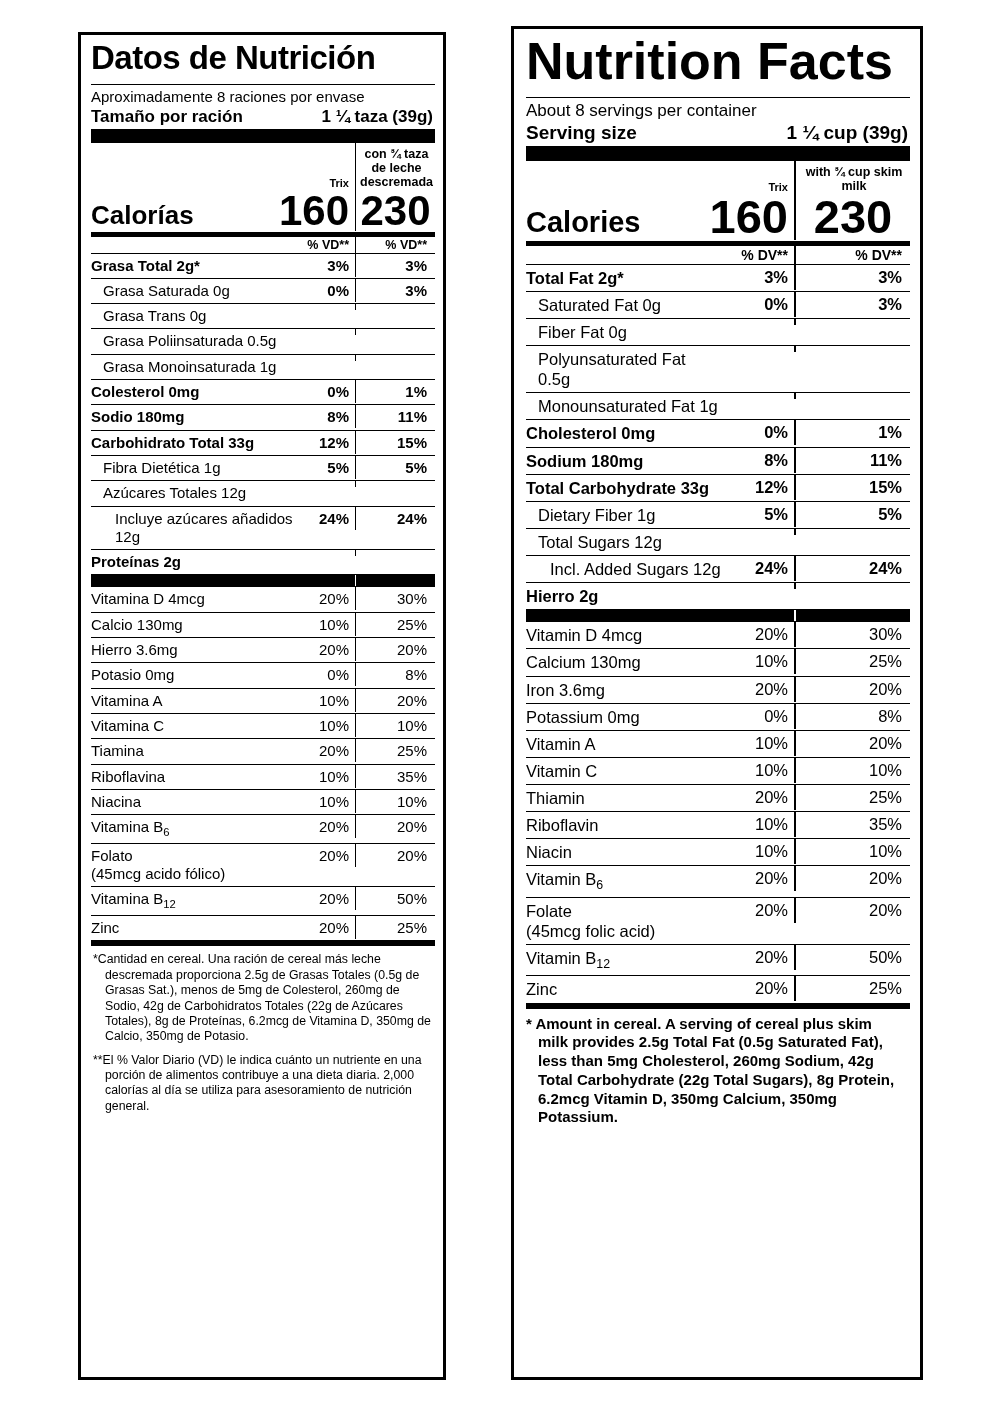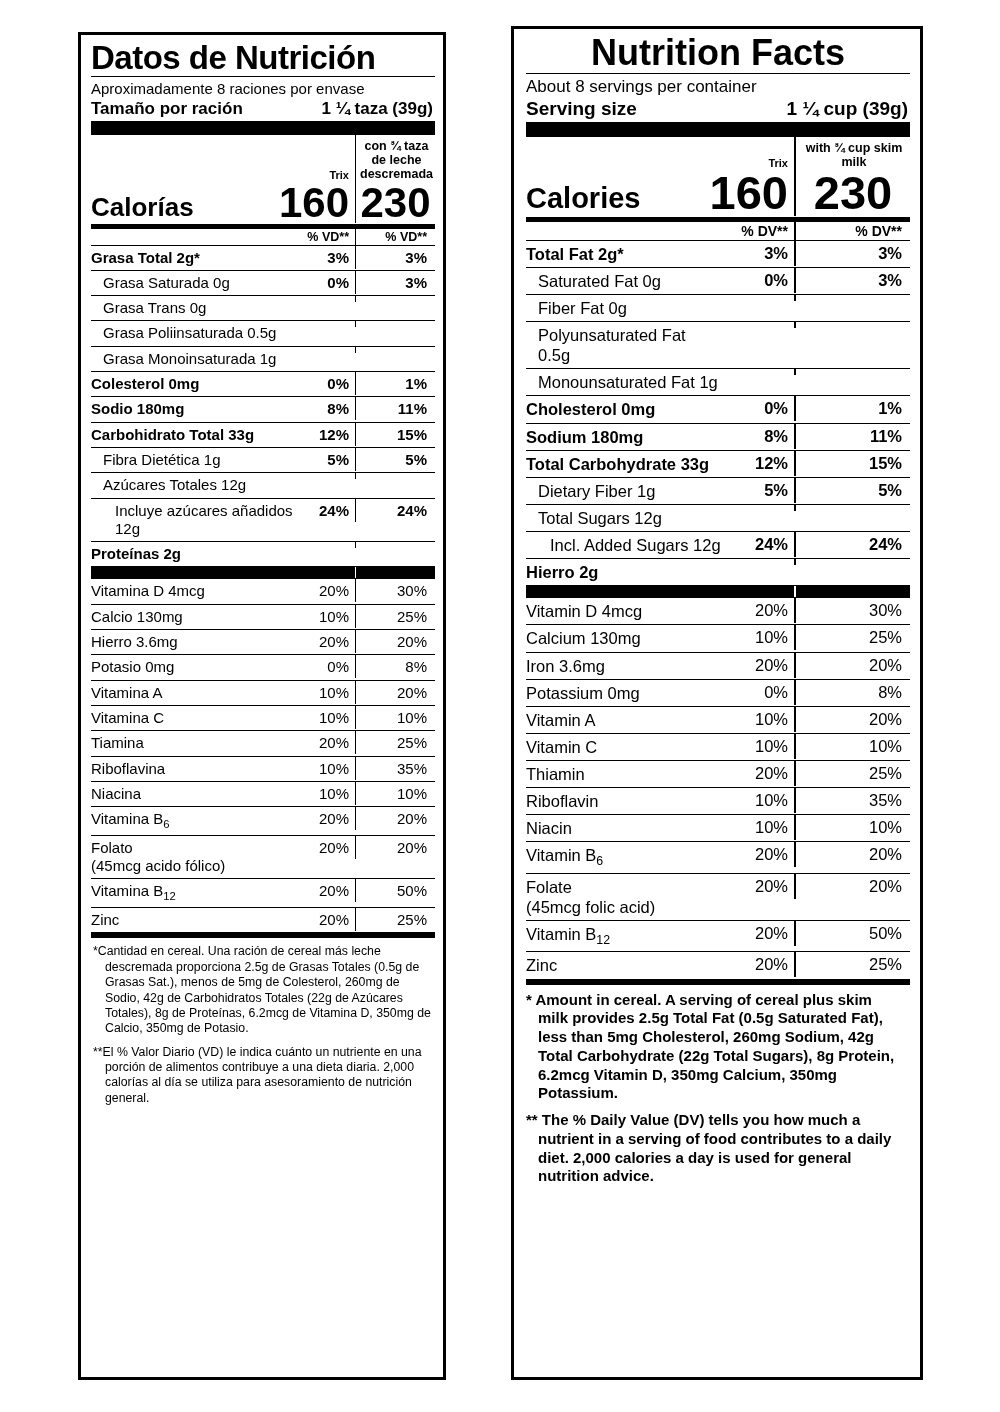--- a/index.html
+++ b/index.html
@@ -40,24 +40,24 @@
     width: 412px;
     height: 1354px;
     padding: 6px 10px 6px 12px;
   }
 
   
   .nf-title {
     font-weight: bold;
     line-height: 1;
     letter-spacing: -0.5px;
-    margin: 0 0 2px 0;
+    margin: 0 0 10px 0;
   }
   #panel-es .nf-title { font-size: 33px; }
-  #panel-en .nf-title { font-size: 36px; letter-spacing: 0px; text-align: center; }
+  #panel-en .nf-title { font-size: 52px; letter-spacing: 0px; }
 
   .title-rule {
     border-bottom: 1px solid #000;
     margin: 2px 0 3px 0;
   }
   .servings {
     font-size: 15px;
     line-height: 1.18;
     margin: 0 0 1px 0;
   }
@@ -574,17 +574,16 @@
         <div class="nrow vrow">
           <div class="nm"><span>Zinc</span></div>
           <div class="v1">20%</div>
           <div class="v2">25%</div>
         </div>
       </div>
 
     <div class="bottom-rule"></div>
     <div class="footnotes">
       <p class="hang">* Amount in cereal. A serving of cereal plus skim milk provides 2.5g Total Fat (0.5g Saturated Fat), less than 5mg Cholesterol, 260mg Sodium, 42g Total Carbohydrate (22g Total Sugars), 8g Protein, 6.2mcg Vitamin D, 350mg Calcium, 350mg Potassium.</p>
-      <p class="hang">** The % Daily Value (DV) tells you how much a nutrient in a serving of food contributes to a daily diet. 2,000 calories a day is used for general nutrition advice.</p>
     </div>
   </div>
 
 </div>
 
 </body></html>

